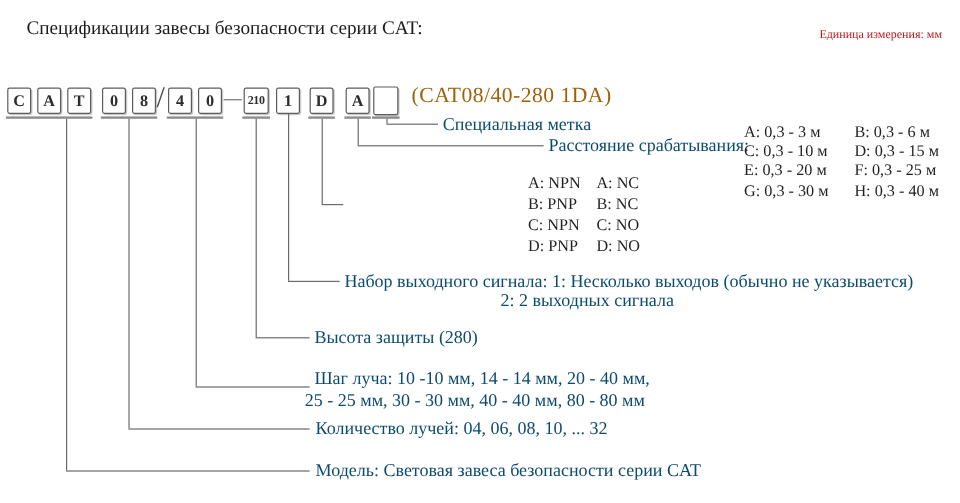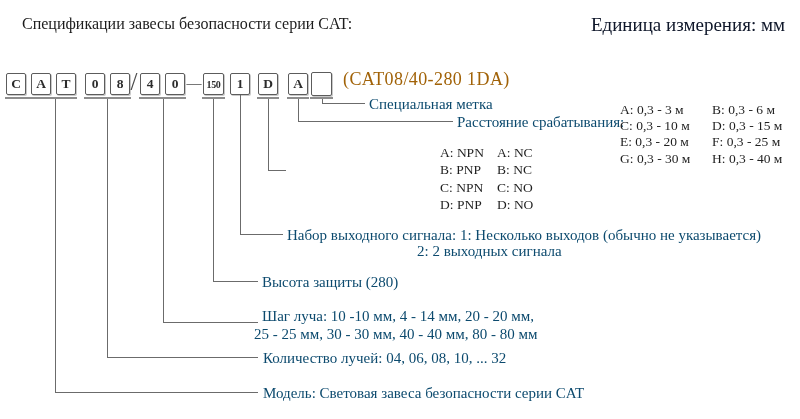--- a/index.html
+++ b/index.html
@@ -2,21 +2,21 @@
 <html><head>
 <meta charset="utf-8">
 <style>
   * { margin:0; padding:0; box-sizing:border-box; }
   html,body { background:#ffffff; }
   .canvas {
     position:relative; width:800px; height:419px; background:#ffffff;
     font-family:Liberation Serif, serif; color:#262626; overflow:hidden;
   }
   .title { position:absolute; left:22px; top:15px; font-size:16px; color:#1c1c1c; white-space:nowrap; }
-  .unit  { position:absolute; right:15px; top:14px; font-size:19px; color:#0f172a; white-space:nowrap; }
+  .unit  { position:absolute; right:15px; top:24px; font-size:10px; color:#b91c1c; white-space:nowrap; }
   .box {
     position:absolute; top:73px; width:20px; height:22px;
     border:1.5px solid #5c5c5c; border-radius:2px; background:#fff;
     display:flex; align-items:center; justify-content:center;
     font-size:13.5px; font-weight:600; color:#2c2c2c;
     box-shadow:1px 1px 0 #c9c9c9;
   }
   .box.small-text { font-size:10px; letter-spacing:-0.3px; }
   .slash { position:absolute; left:125px; top:68px; width:18px; text-align:center;
            font-size:25px; font-weight:400; color:#4a4a4a; }
@@ -49,21 +49,21 @@
 
   <div class="box" style="left:6px">C</div>
   <div class="box" style="left:31px">A</div>
   <div class="box" style="left:56px">T</div>
   <div class="box" style="left:85px">0</div>
   <div class="box" style="left:110px">8</div>
   <div class="slash">/</div>
   <div class="box" style="left:140px">4</div>
   <div class="box" style="left:165px">0</div>
   <div class="dash">—</div>
-  <div class="box small-text" style="left:203px;width:21px">150</div>
+  <div class="box small-text" style="left:203px;width:21px">210</div>
   <div class="box" style="left:230px">1</div>
   <div class="box" style="left:258px">D</div>
   <div class="box" style="left:288px">A</div>
   <div class="box" style="left:311px;top:72px;width:21px;height:24px"></div>
   <div class="example">(CAT08/40-280 1DA)</div>
 
   <div class="underline" style="left:5px;width:72px"></div>
   <div class="underline" style="left:84px;width:47px"></div>
   <div class="underline" style="left:139px;width:47px"></div>
   <div class="underline" style="left:202px;width:23px"></div>
@@ -112,20 +112,20 @@
     <span>C: NO</span>
     <span>D: PNP</span>
     <span>D: NO</span>
   </div>
 
   <div class="lbl" style="left:287px;top:227px">Набор выходного сигнала: 1: Несколько выходов (обычно не указывается)</div>
   <div class="lbl" style="left:417px;top:243px">2: 2 выходных сигнала</div>
 
   <div class="lbl" style="left:262px;top:274px">Высота защиты (280)</div>
 
-  <div class="lbl" style="left:262px;top:308px">Шаг луча: 10 -10 мм, 4 - 14 мм, 20 - 20 мм,</div>
+  <div class="lbl" style="left:262px;top:308px">Шаг луча: 10 -10 мм, 14 - 14 мм, 20 - 40 мм,</div>
   <div class="lbl" style="left:254px;top:326px">25 - 25 мм, 30 - 30 мм, 40 - 40 мм, 80 - 80 мм</div>
 
   <div class="lbl" style="left:263px;top:350px">Количество лучей: 04, 06, 08, 10, ... 32</div>
 
   <div class="lbl" style="left:263px;top:385px">Модель: Световая завеса безопасности серии CAT</div>
 
 </div>
 
 </body></html>

